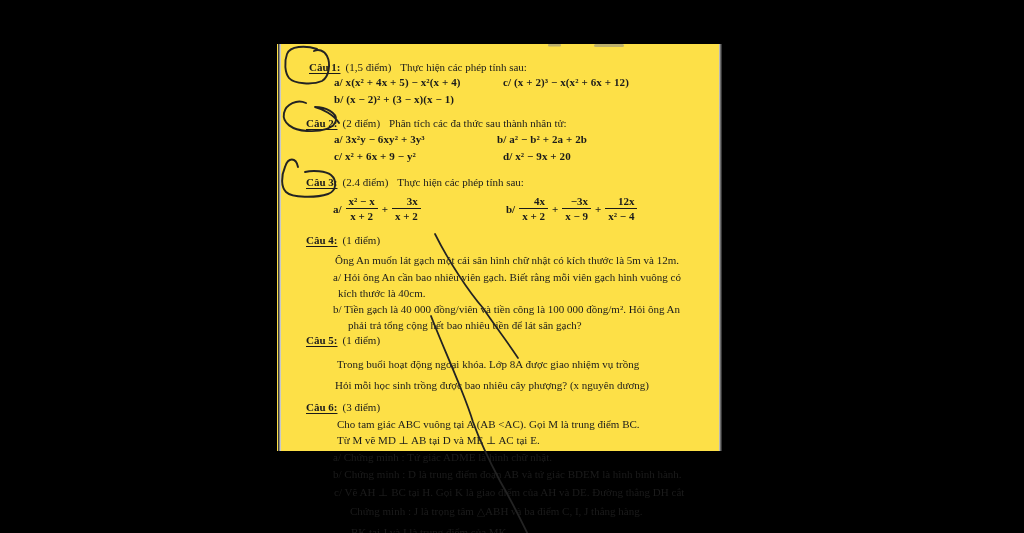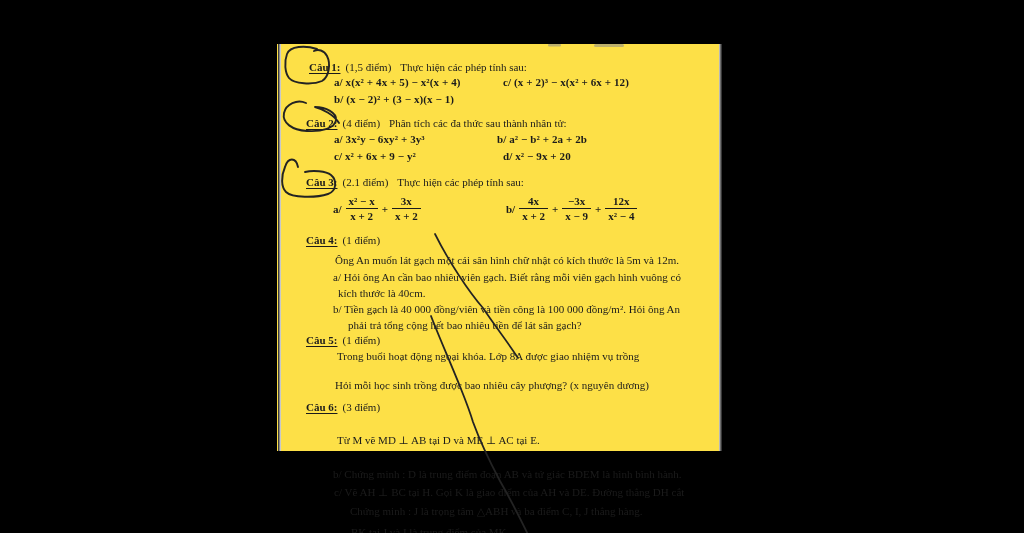--- a/index.html
+++ b/index.html
@@ -13,21 +13,21 @@
                 background:linear-gradient(90deg,#161616,#8a8a8a,#e8e8e8);}
   .paper-edge-r{position:absolute;right:0;top:0;width:3px;height:100%;
                 background:linear-gradient(90deg,#dcdcdc,#6f6f6f,#1c1c1c);}
   .line{position:absolute;white-space:nowrap;color:#1b1b1b;font-size:11px;line-height:13px;}
   .math{font-weight:bold;letter-spacing:.1px;}
   .qt{font-weight:bold;text-decoration:underline;text-underline-offset:2px;margin-right:5px;}
   .pts{margin-right:9px;}
   .fracrow{position:absolute;display:flex;align-items:center;gap:4px;color:#1b1b1b;
            font-size:11px;font-weight:bold;}
   .frac{display:inline-block;text-align:center;vertical-align:middle;line-height:12px;}
-  .frac .num{display:block;border-bottom:1.2px solid #1b1b1b;padding:0 3px 1px;}
+  .frac .num{display:block;border-bottom:1.2px solid #1b1b1b;padding:0 3px 1px;text-align:right;}
   .frac .den{display:block;padding:1px 3px 0;}
   .pen{position:absolute;left:0;top:0;pointer-events:none;}
   .footerline{font-weight:bold;text-align:center;}
 </style>
 </head>
 <body>
 
 <div class="stage">
   <div class="bar left"></div>
   <div class="bar right"></div>
@@ -37,29 +37,29 @@
     <div class="paper-edge-r"></div>
 
     <div class="line" style="left:32px;top:17px">
       <span class="qt">Câu 1:</span><span class="pts">(1,5 điểm)</span><span>Thực hiện các phép tính sau:</span>
     </div>
     <div class="line math" style="left:57px;top:32px">a/ x(x² + 4x + 5) − x²(x + 4)</div>
     <div class="line math" style="left:226px;top:32px">c/ (x + 2)³ − x(x² + 6x + 12)</div>
     <div class="line math" style="left:57px;top:49px">b/ (x − 2)² + (3 − x)(x − 1)</div>
 
     <div class="line" style="left:29px;top:73px">
-      <span class="qt">Câu 2:</span><span class="pts">(4 điểm)</span><span>Phân tích các đa thức sau thành nhân tử:</span>
+      <span class="qt">Câu 2:</span><span class="pts">(2 điểm)</span><span>Phân tích các đa thức sau thành nhân tử:</span>
     </div>
     <div class="line math" style="left:57px;top:89px">a/ 3x²y − 6xy² + 3y³</div>
     <div class="line math" style="left:220px;top:89px">b/ a² − b² + 2a + 2b</div>
     <div class="line math" style="left:57px;top:106px">c/ x² + 6x + 9 − y²</div>
     <div class="line math" style="left:226px;top:106px">d/ x² − 9x + 20</div>
 
     <div class="line" style="left:29px;top:132px">
-      <span class="qt">Câu 3:</span><span class="pts">(2.1 điểm)</span><span>Thực hiện các phép tính sau:</span>
+      <span class="qt">Câu 3:</span><span class="pts">(2.4 điểm)</span><span>Thực hiện các phép tính sau:</span>
     </div>
     <div class="fracrow" style="left:56px;top:151px">
       <span>a/</span>
       <span class="frac">
           <span class="num">x² − x</span>
           <span class="den">x + 2</span>
         </span>
       <span>+</span>
       <span class="frac">
           <span class="num">3x</span>
@@ -89,27 +89,29 @@
     </div>
     <div class="line" style="left:58px;top:210px">Ông An muốn lát gạch một cái sân hình chữ nhật có kích thước là 5m và 12m.</div>
     <div class="line" style="left:56px;top:227px">a/ Hỏi ông An cần bao nhiêu viên gạch. Biết rằng mỗi viên gạch hình vuông có</div>
     <div class="line" style="left:61px;top:243px">kích thước là 40cm.</div>
     <div class="line" style="left:56px;top:259px">b/ Tiền gạch là 40 000 đồng/viên và tiền công là 100 000 đồng/m². Hỏi ông An</div>
     <div class="line" style="left:71px;top:275px">phải trả tổng cộng hết bao nhiêu tiền để lát sân gạch?</div>
 
     <div class="line" style="left:29px;top:290px">
       <span class="qt">Câu 5:</span><span>(1 điểm)</span>
     </div>
-    <div class="line" style="left:60px;top:306px">Trong buổi hoạt động ngoại khóa. Lớp 8A được giao nhiệm vụ trồng</div>
+    <div class="line" style="left:60px;top:314px">Trong buổi hoạt động ngoại khóa. Lớp 8A được giao nhiệm vụ trồng</div>
     <div class="line" style="left:58px;top:335px">Hỏi mỗi học sinh trồng được bao nhiêu cây phượng? (x nguyên dương)</div>
 
     <div class="line" style="left:29px;top:357px">
       <span class="qt">Câu 6:</span><span>(3 điểm)</span>
     </div>
+    <div class="line" style="left:60px;top:374px">Cho tam giác ABC vuông tại A (AB &lt;AC). Gọi M là trung điểm BC.</div>
     <div class="line" style="left:60px;top:390px">Từ M vẽ MD ⊥ AB tại D và ME ⊥ AC tại E.</div>
+    <div class="line" style="left:56px;top:407px">a/ Chứng minh : Tứ giác ADME là hình chữ nhật.</div>
     <div class="line" style="left:56px;top:424px">b/ Chứng minh : D là trung điểm đoạn AB và tứ giác BDEM là hình bình hành.</div>
     <div class="line" style="left:57px;top:442px">c/ Vẽ AH ⊥ BC tại H. Gọi K là giao điểm của AH và DE. Đường thẳng DH cắt</div>
     <div class="line" style="left:74px;top:482px">BK tại J và I là trung điểm của MK.</div>
     <div class="line" style="left:73px;top:461px">Chứng minh : J là trọng tâm △ABH và ba điểm C, I, J thẳng hàng.</div>
 
     <div class="line footerline" style="left:192px;top:500px">----- Hết -----</div>
 
     <svg class="pen" width="445" height="533" viewBox="0 0 445 533">
       <g fill="none" stroke="#232323" stroke-linecap="round" stroke-linejoin="round">
         <path stroke-width="1.9" d="M 40,5 C 28,1 13,2 10,10 C 7,18 8,29 12,34 C 17,40 36,41 45,37 C 52,33 54,20 50,12 C 47,6 41,5 37,7"></path>

